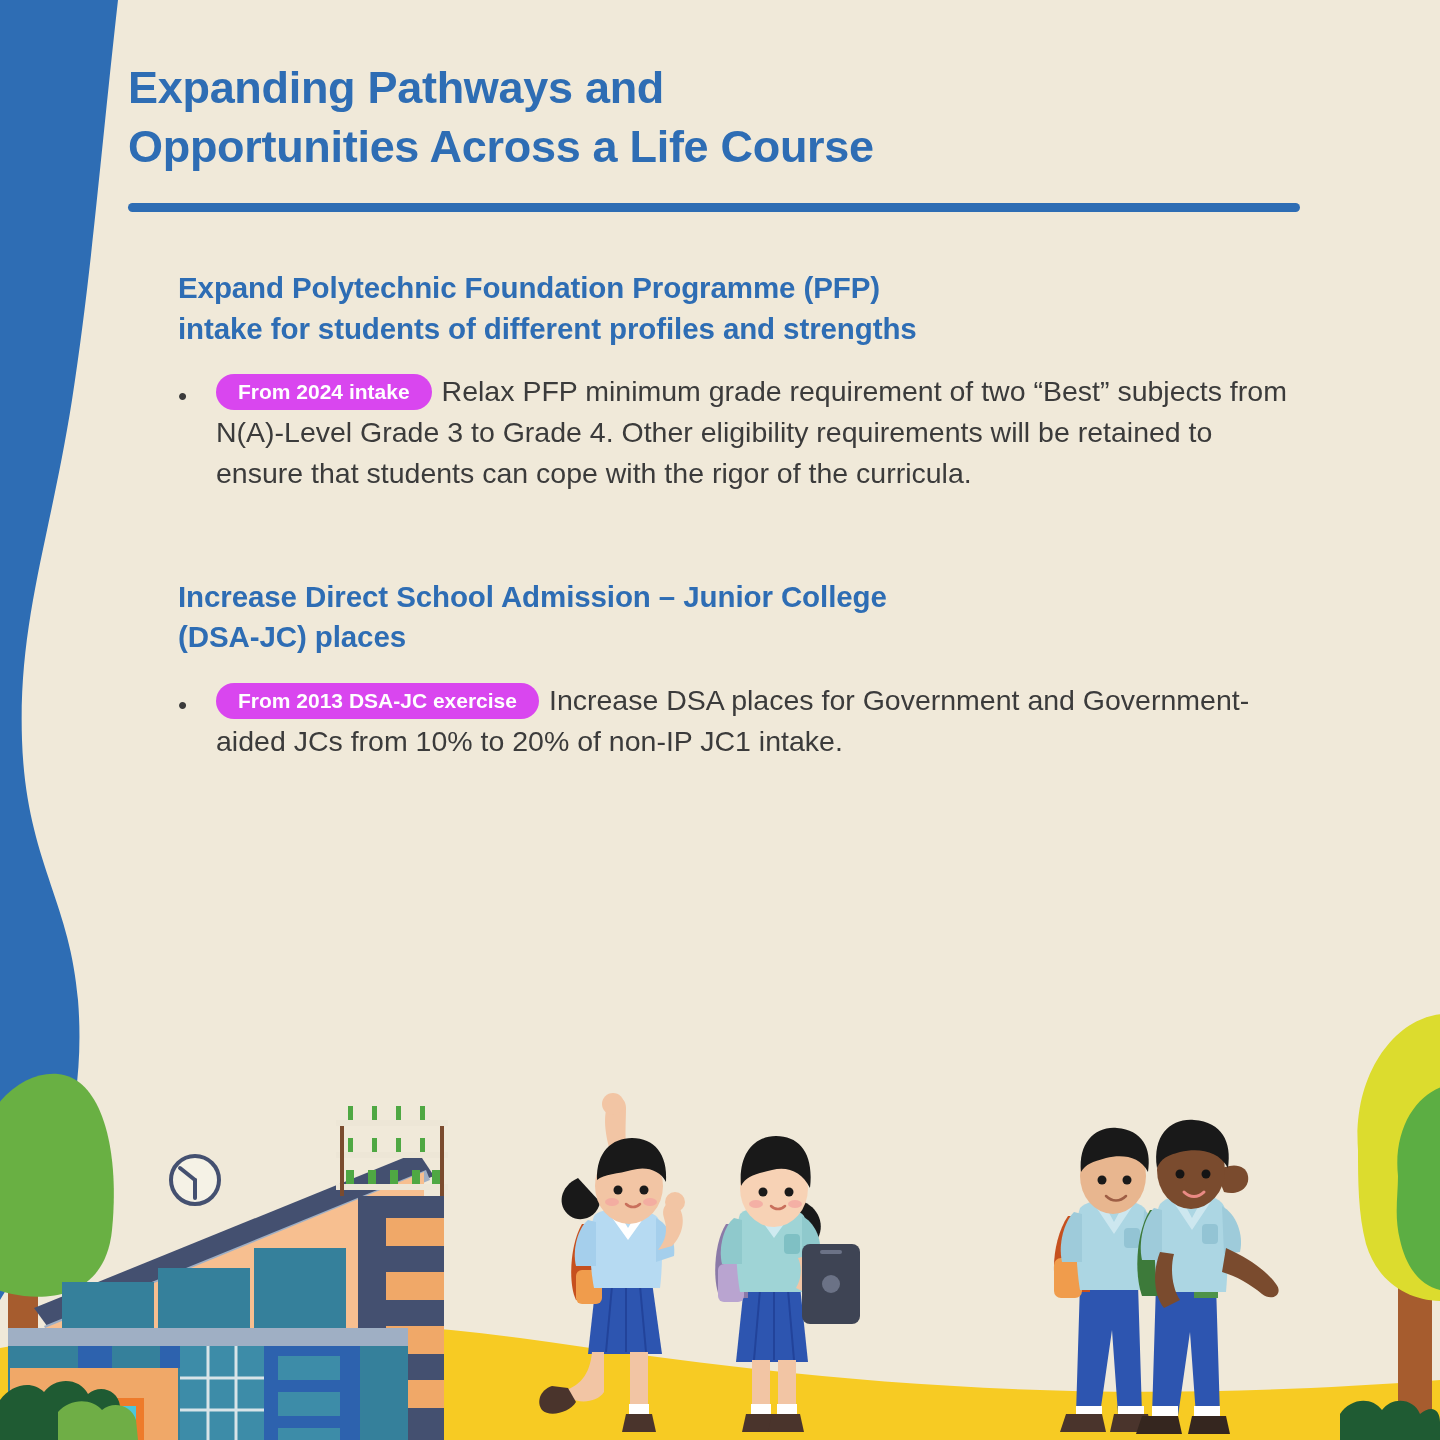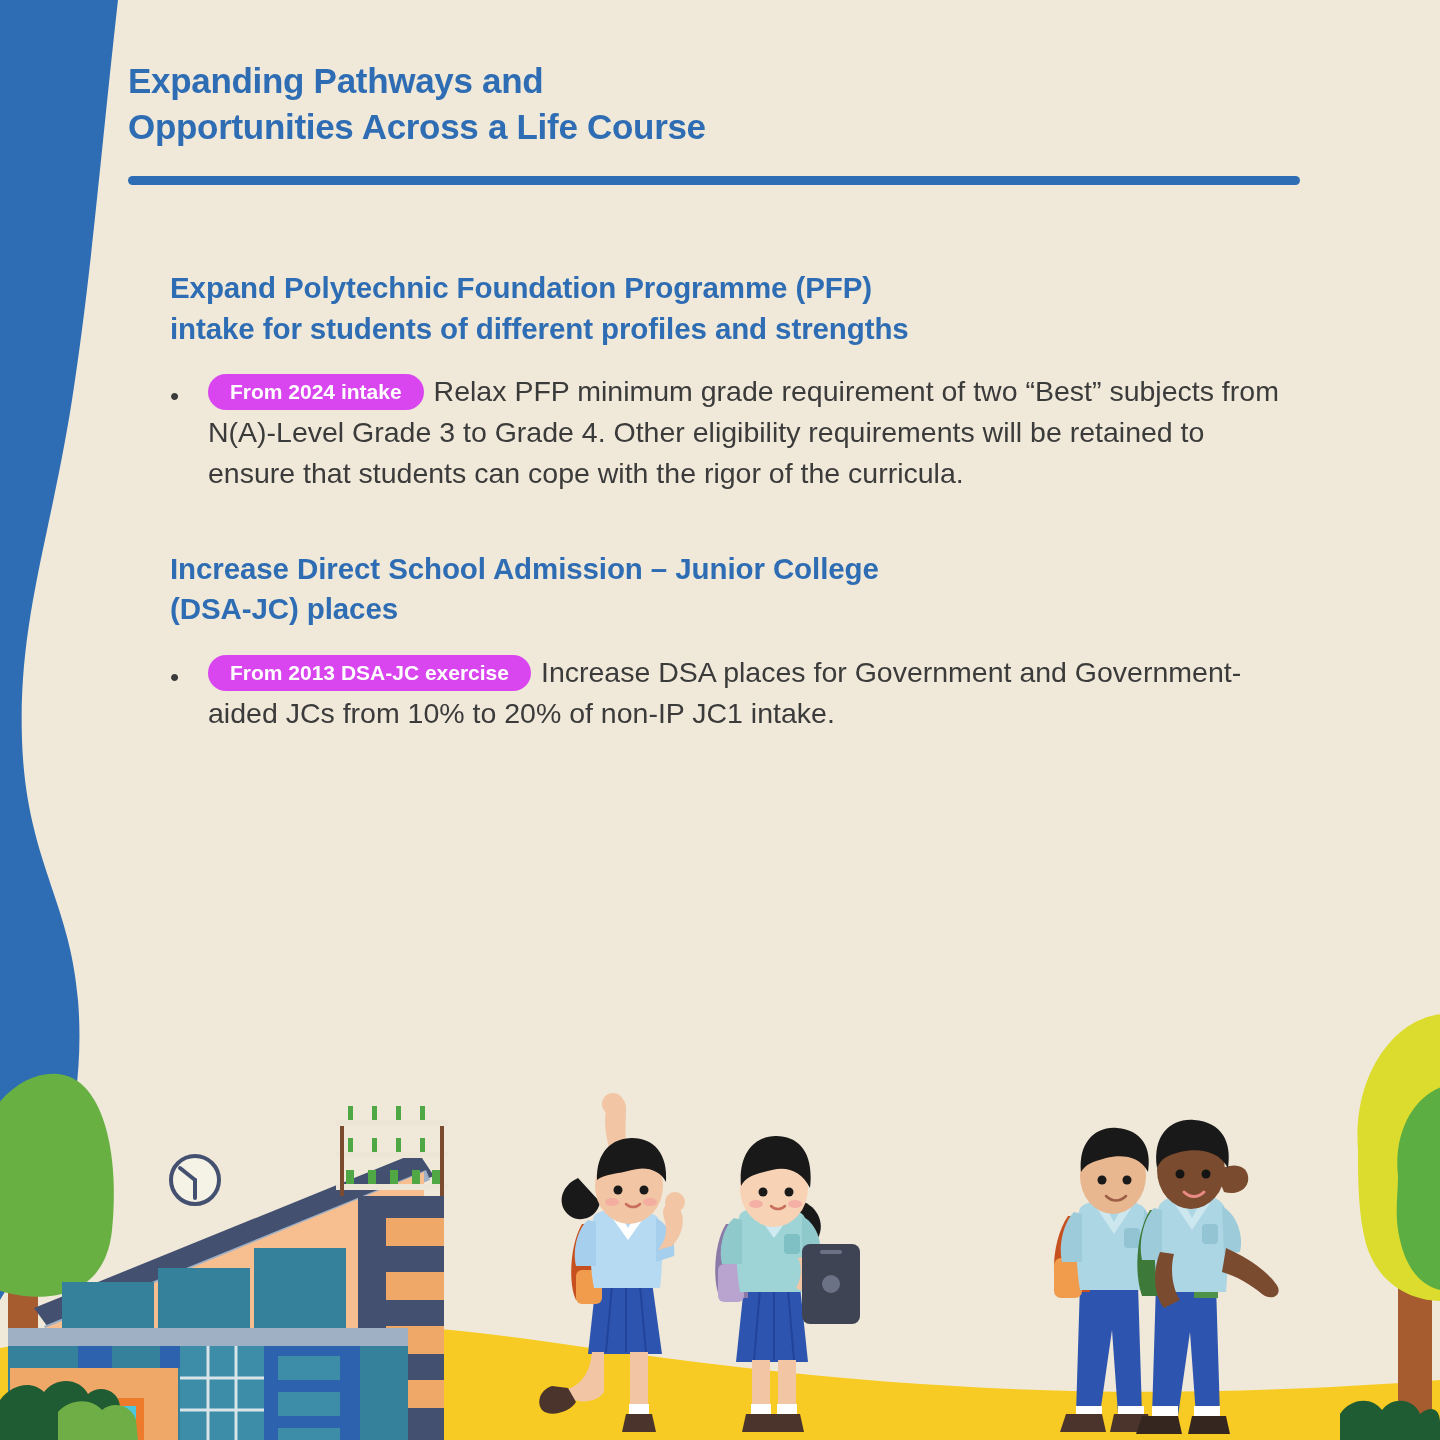--- a/index.html
+++ b/index.html
@@ -26,39 +26,39 @@
 
   
   .header {
     position: absolute;
     left: 128px;
     top: 58px;
     width: 1190px;
   }
   .title {
     margin: 0;
-    font-size: 35px;
+    font-size: 45px;
     line-height: 1.32;
     font-weight: bold;
     color: #2E6DB4;
     letter-spacing: -0.3px;
     white-space: pre-line;
   }
   .title-rule {
     margin-top: 26px;
     width: 1172px;
     height: 9px;
     border-radius: 5px;
     background: #2E6DB4;
   }
 
   
   .content {
     position: absolute;
-    left: 170px;
+    left: 178px;
     top: 268px;
     width: 1110px;
   }
   .section { margin-bottom: 42px; }
   .section-heading {
     margin: 0 0 22px 0;
     font-size: 29.5px;
     line-height: 1.38;
     font-weight: bold;
     color: #2E6DB4;
@@ -127,21 +127,21 @@
 
     <div class="section">
       <h2 class="section-heading">Expand Polytechnic Foundation Programme (PFP)
 intake for students of different profiles and strengths</h2>
       <div class="bullet-row">
         <div class="bullet-dot">•</div>
         <div class="bullet-body"><span class="badge">From 2024 intake</span><span>Relax PFP minimum grade requirement of two “Best” subjects from N(A)-Level Grade 3 to Grade 4. Other eligibility requirements will be retained to ensure that students can cope with the rigor of the curricula.</span></div>
       </div>
     </div>
 
-    <div class="section" style="margin-top:54px;">
+    <div class="section" style="margin-top:82px;">
       <h2 class="section-heading">Increase Direct School Admission – Junior College
 (DSA-JC) places</h2>
       <div class="bullet-row">
         <div class="bullet-dot">•</div>
         <div class="bullet-body"><span class="badge">From 2013 DSA-JC exercise</span><span>Increase DSA places for Government and Government-aided JCs from 10% to 20% of non-IP JC1 intake.</span></div>
       </div>
     </div>
 
   </div>
 

